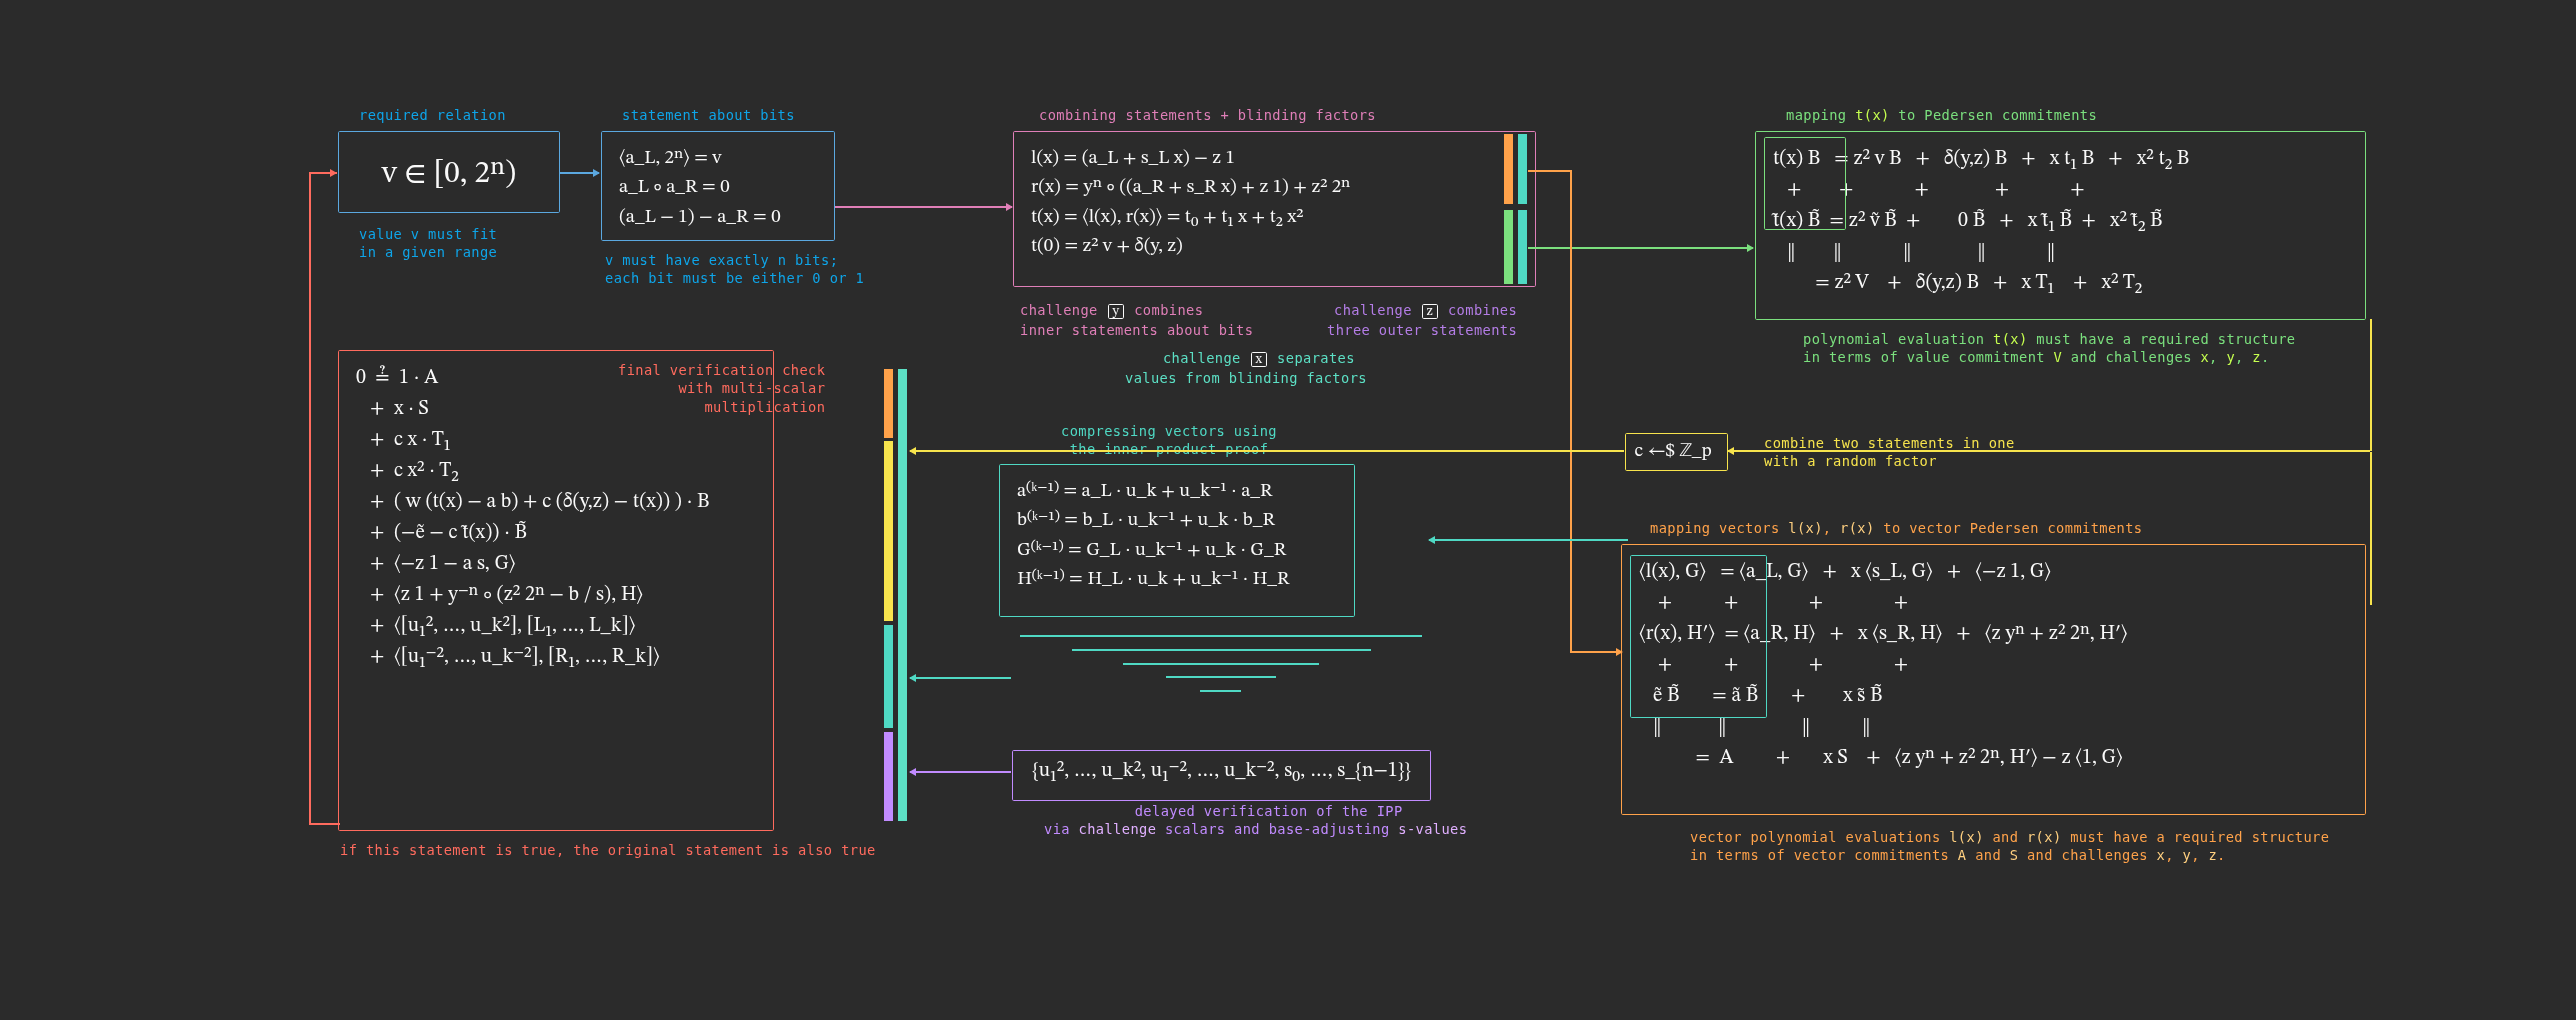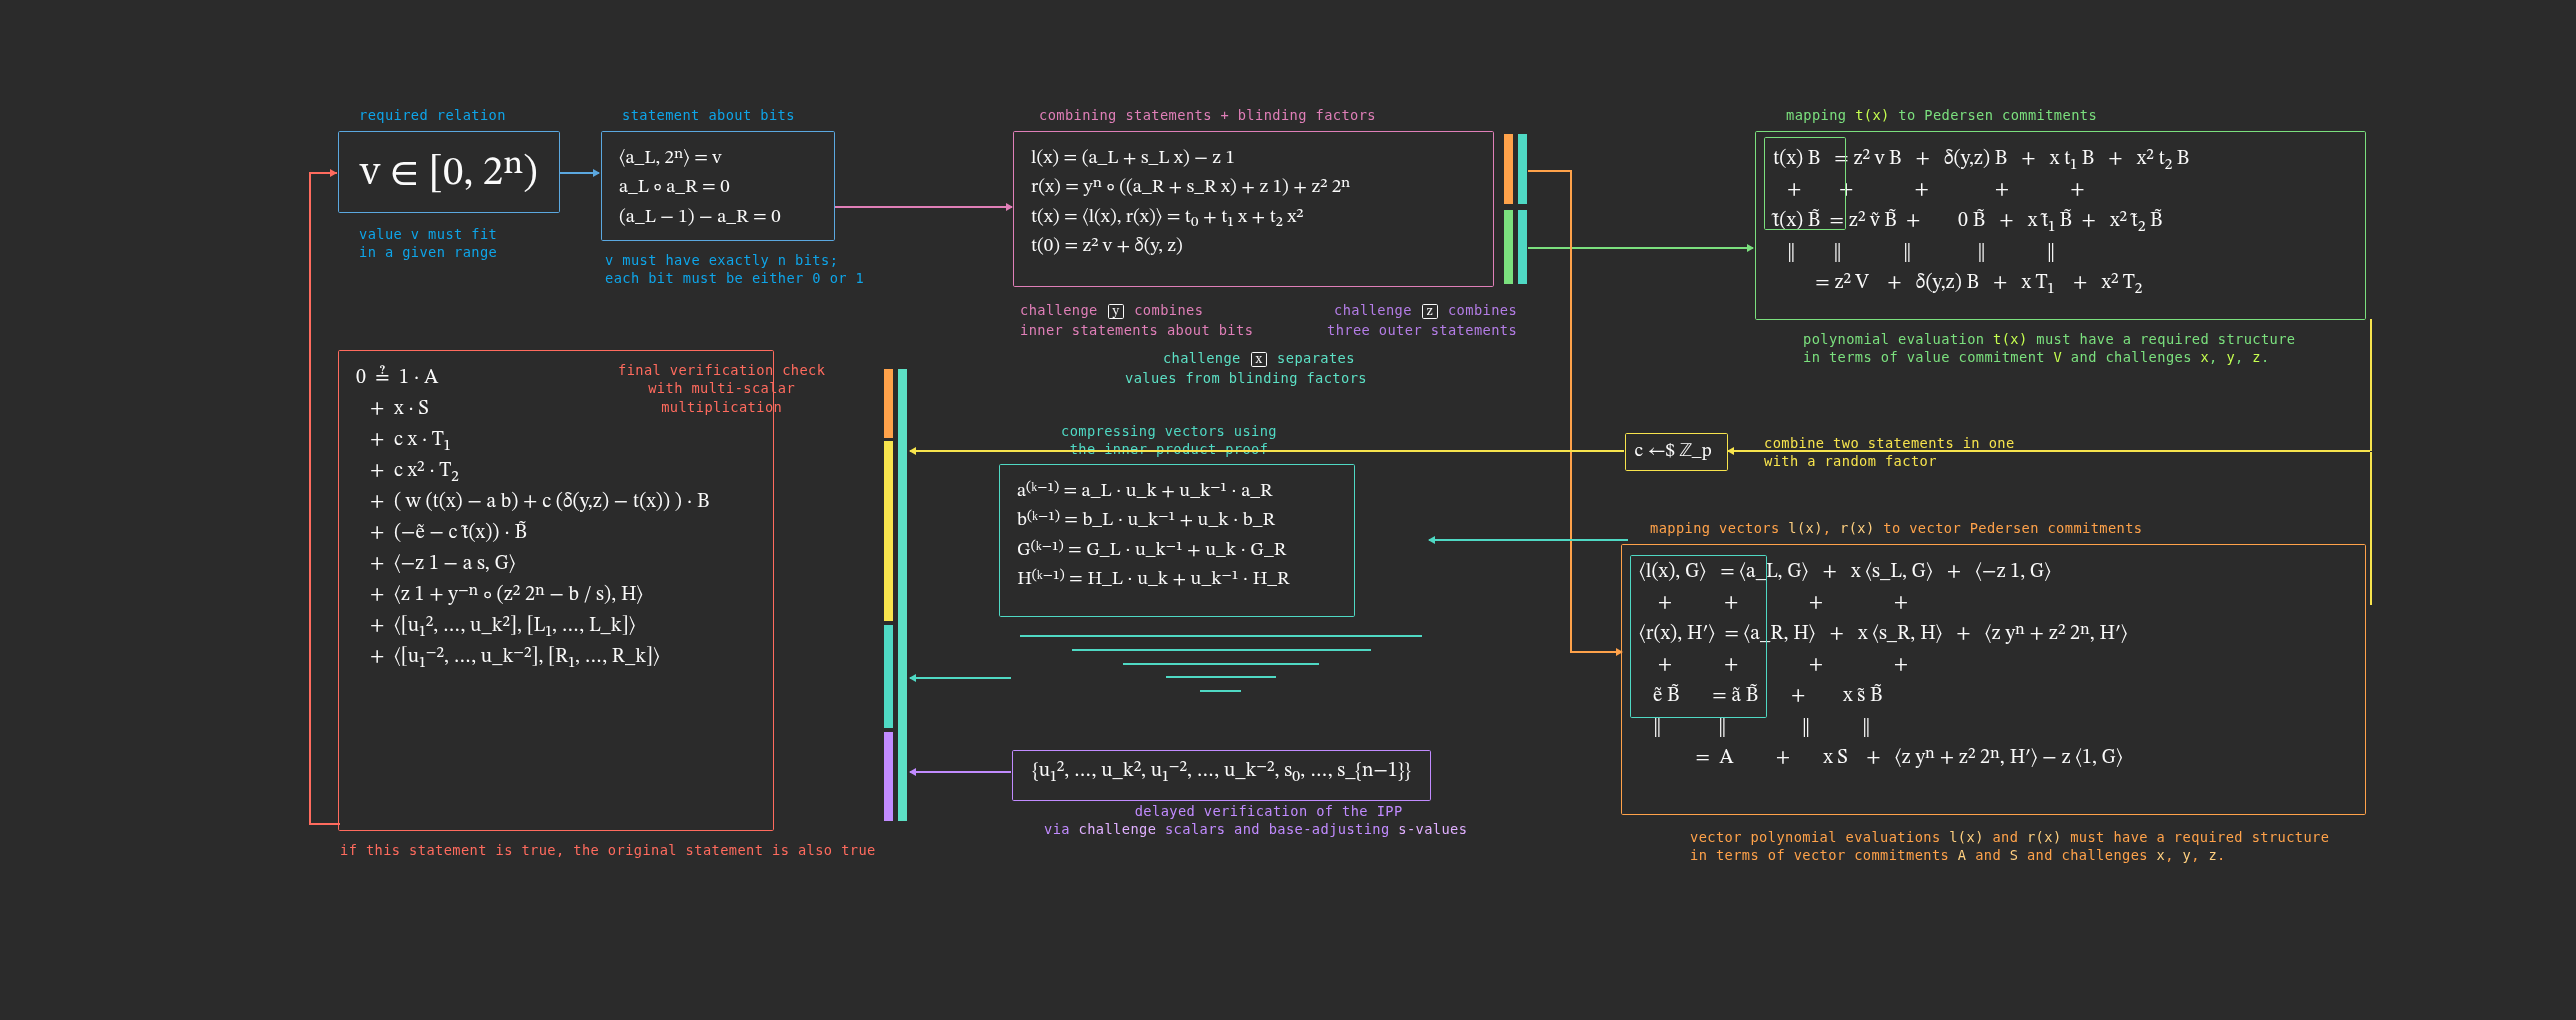--- a/index.html
+++ b/index.html
@@ -65,38 +65,38 @@
   .fan { position:absolute; }
   .fan div { border-top:2.6px solid #4fd9c4; position:absolute; height:0; }
 
   .smallbox { border:0.9px solid; padding:0 3.4px; margin:0 1.7px; border-radius:1.7px;}
 </style>
 </head>
 <body>
 
 <div class="label c-blue" style="left:359px; top:106px;">required relation</div>
 <div class="box b-blue" style="left:338px; top:131px; width:222px; height:82px;">
-  <div class="math" style="font-size:41px; line-height:60px; text-align:center;">v ∈ [0, 2ⁿ)</div>
+  <div class="math" style="font-size:31px; line-height:60px; text-align:center;">v ∈ [0, 2ⁿ)</div>
 </div>
 <div class="label c-blue" style="left:359px; top:225px;">value v must fit
 in a given range</div>
 
 <div class="label c-blue" style="left:622px; top:106px;">statement about bits</div>
 <div class="box b-blue" style="left:601px; top:131px; width:234px; height:110px;">
   <div class="math math-md">⟨a_L, 2ⁿ⟩ = v</div>
   <div class="math math-md">a_L ∘ a_R = 0</div>
   <div class="math math-md">(a_L − 1) − a_R = 0</div>
 </div>
 <div class="label c-blue" style="left:605px; top:251px;">v must have exactly n bits;
 each bit must be either 0 or 1</div>
 
 <div class="conn hline c-blue arrowR" style="left:560px; top:172px; width:39px; background:#5ba8e0; color:#5ba8e0;"></div>
 
 <div class="label c-pink" style="left:1039px; top:106px;">combining statements + blinding factors</div>
-<div class="box b-pink" style="left:1013px; top:131px; width:481px; height:156px;">
+<div class="box b-pink" style="left:1013px; top:131px; width:523px; height:156px;">
   <div class="math math-md">l(x) = (a_L + s_L x) − z 1</div>
   <div class="math math-md">r(x) = yⁿ ∘ ((a_R + s_R x) + z 1) + z² 2ⁿ</div>
   <div class="math math-md">t(x) = ⟨l(x), r(x)⟩ = t₀ + t₁ x + t₂ x²</div>
   <div class="math math-md">t(0) = z² v + δ(y, z)</div>
 </div>
 
 <div class="bar" style="left:1504px; top:134px; height:70px; background:#ffa24a;"></div>
 <div class="bar" style="left:1504px; top:210px; height:74px; background:#7be07e;"></div>
 <div class="bar" style="left:1518px; top:134px; height:70px; background:#4fd9c4;"></div>
 <div class="bar" style="left:1518px; top:210px; height:74px; background:#4fd9c4;"></div>
@@ -173,21 +173,21 @@
 </div>
 
 <div class="box b-purple" style="left:1012px; top:750px; width:419px; height:51px; padding:5.2px 10.3px;">
   <div class="math math-sm" style="text-align:center">{u₁², …, u_k², u₁⁻², …, u_k⁻², s₀, …, s_{n−1}}</div>
 </div>
 <div class="label c-purple" style="left:1044px; top:802px; text-align:center;">   delayed verification of the IPP
 via <span style="color:#e0b0ff">challenge</span> scalars and base-adjusting <span style="color:#e0b0ff">s-values</span></div>
 
 <div class="conn hline arrowL" style="left:1429px; top:539px; width:199px; background:#4fd9c4; color:#4fd9c4;"></div>
 
-<div class="label c-red" style="left:618px; top:361px; text-align:center;">final verification check
+<div class="label c-red" style="left:618px; top:361px; text-align:right;">final verification check
 with multi-scalar
 multiplication</div>
 <div class="box b-red" style="left:338px; top:350px; width:436px; height:481px;">
   <div class="math math-sm">0  ≟  1 · A</div>
   <div class="math math-sm">   +  x · S</div>
   <div class="math math-sm">   +  c x · T₁</div>
   <div class="math math-sm">   +  c x² · T₂</div>
   <div class="math math-sm">   +  ( w (t(x) − a b) + c (δ(y,z) − t(x)) ) · B</div>
   <div class="math math-sm">   +  (−ẽ − c t̃(x)) · B̃</div>
   <div class="math math-sm">   +  ⟨−z 1 − a s, G⟩</div>

